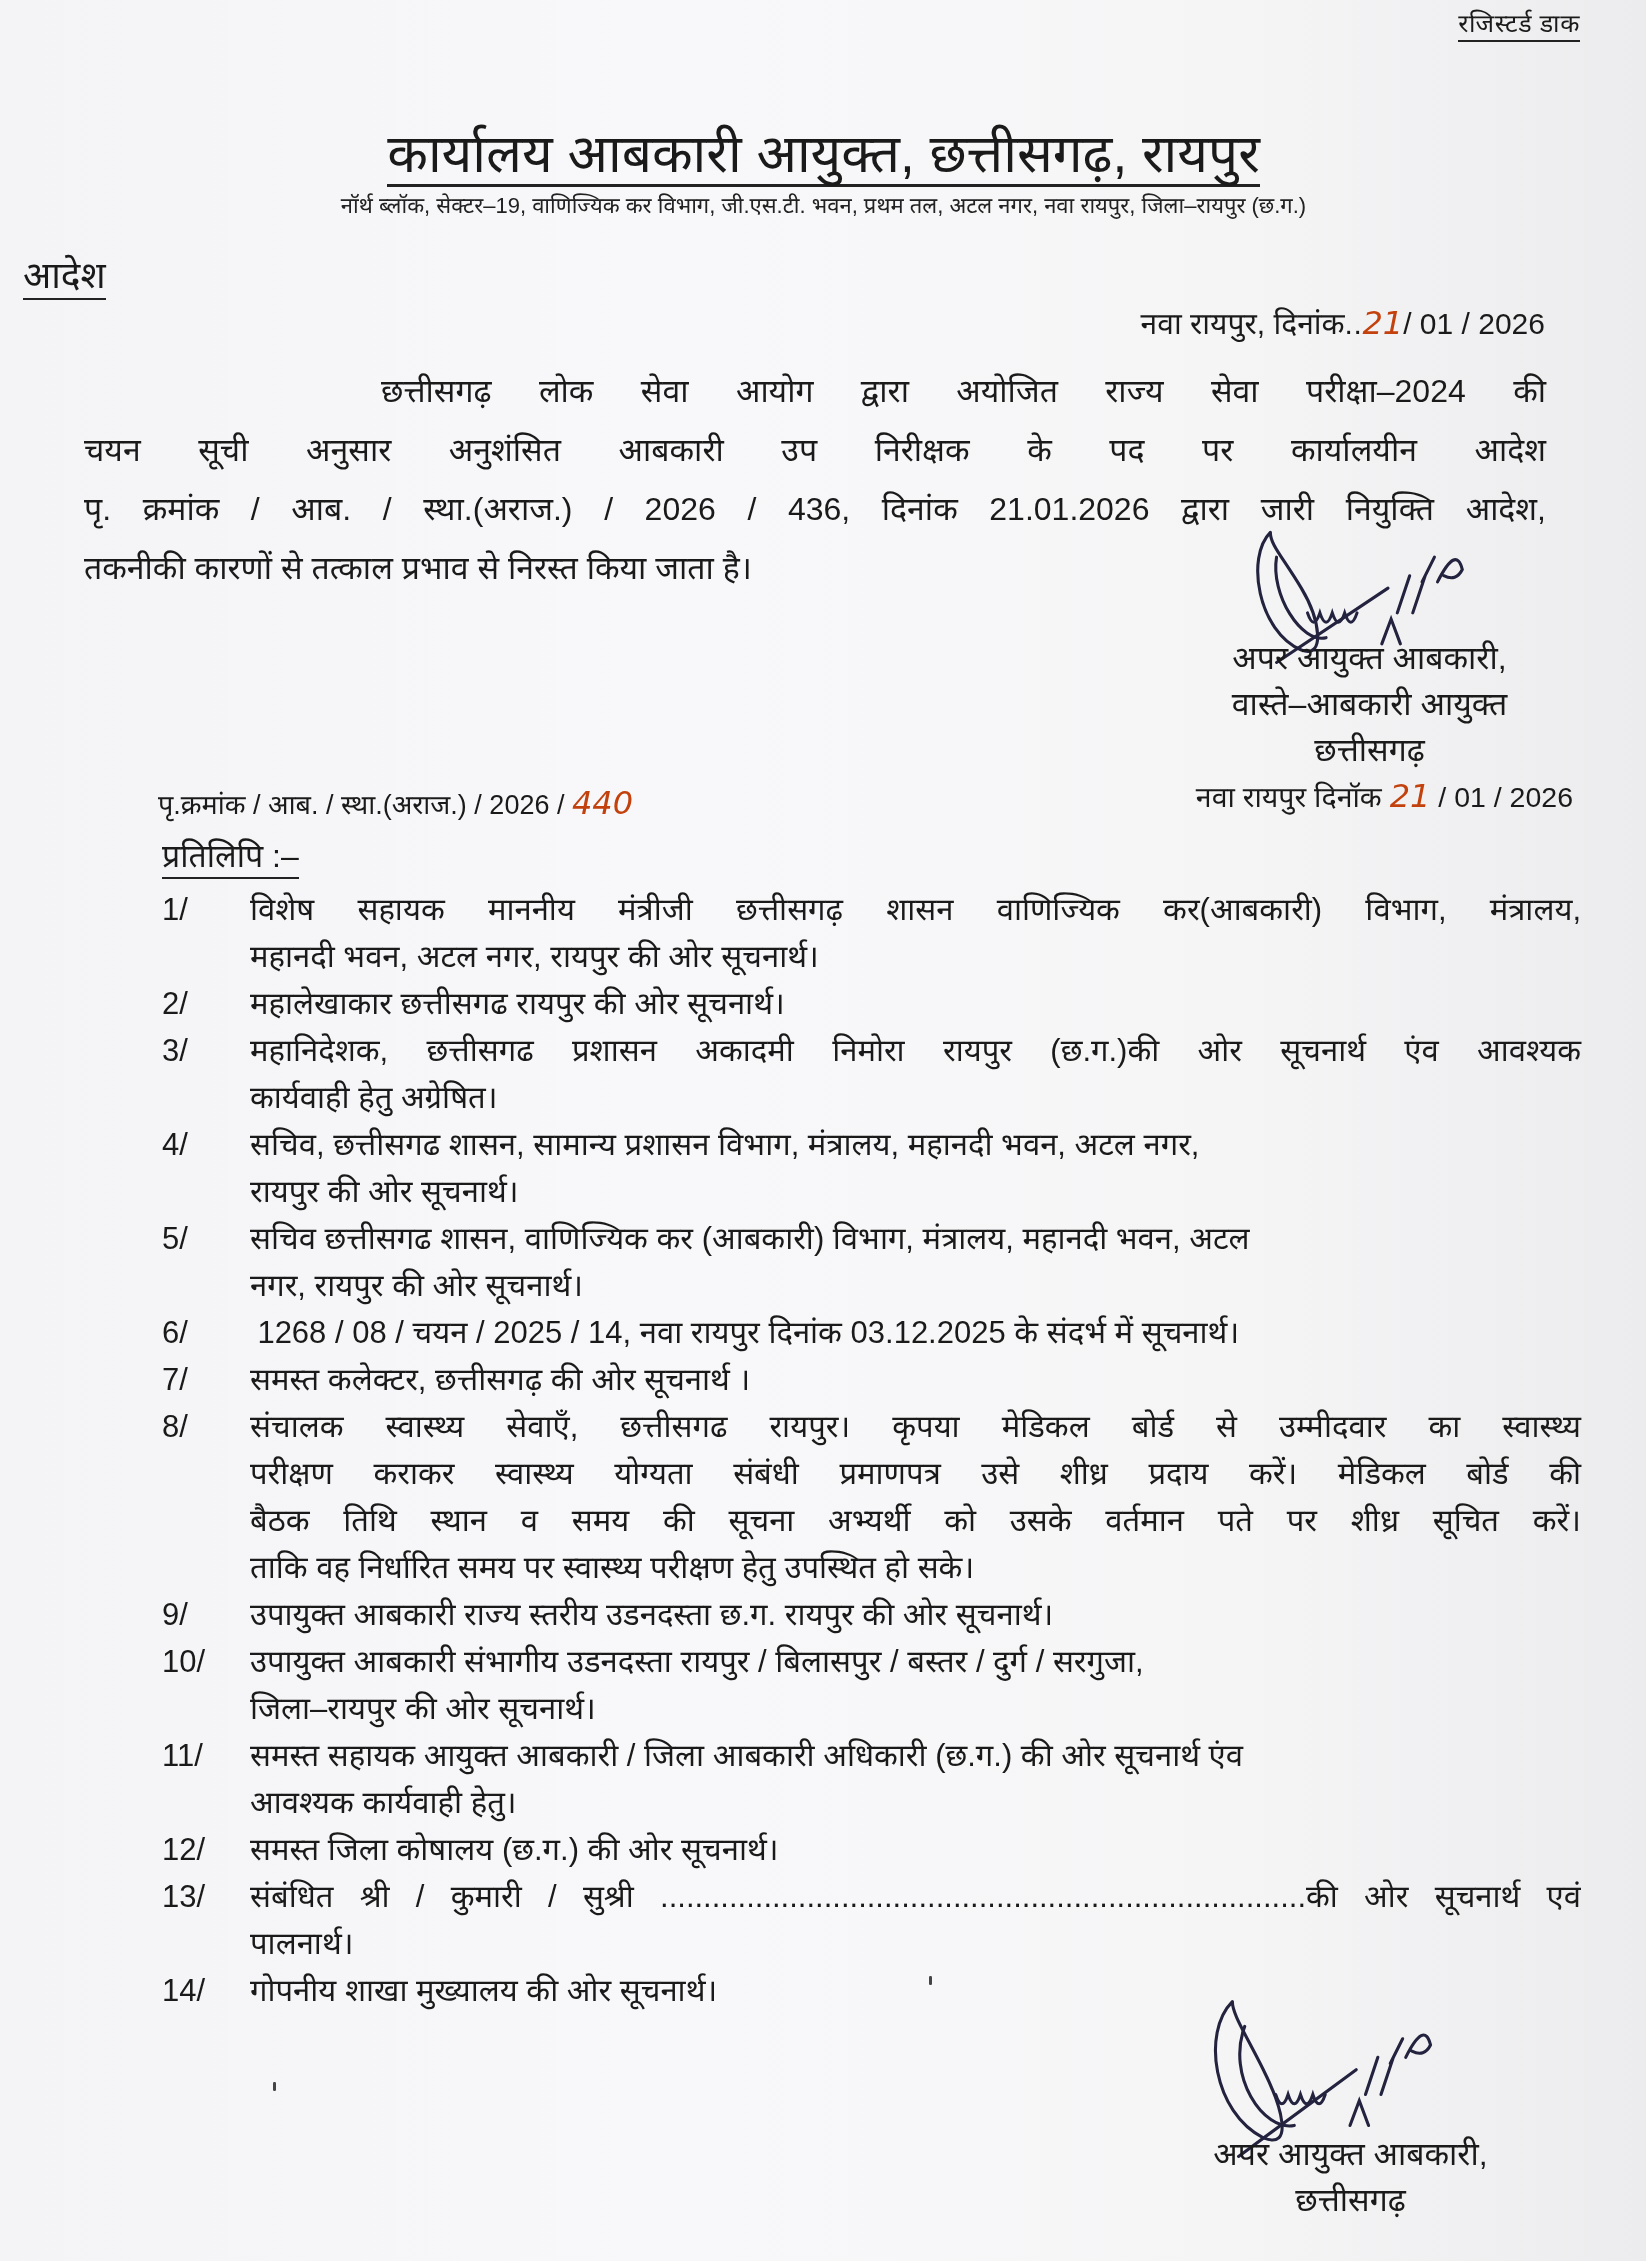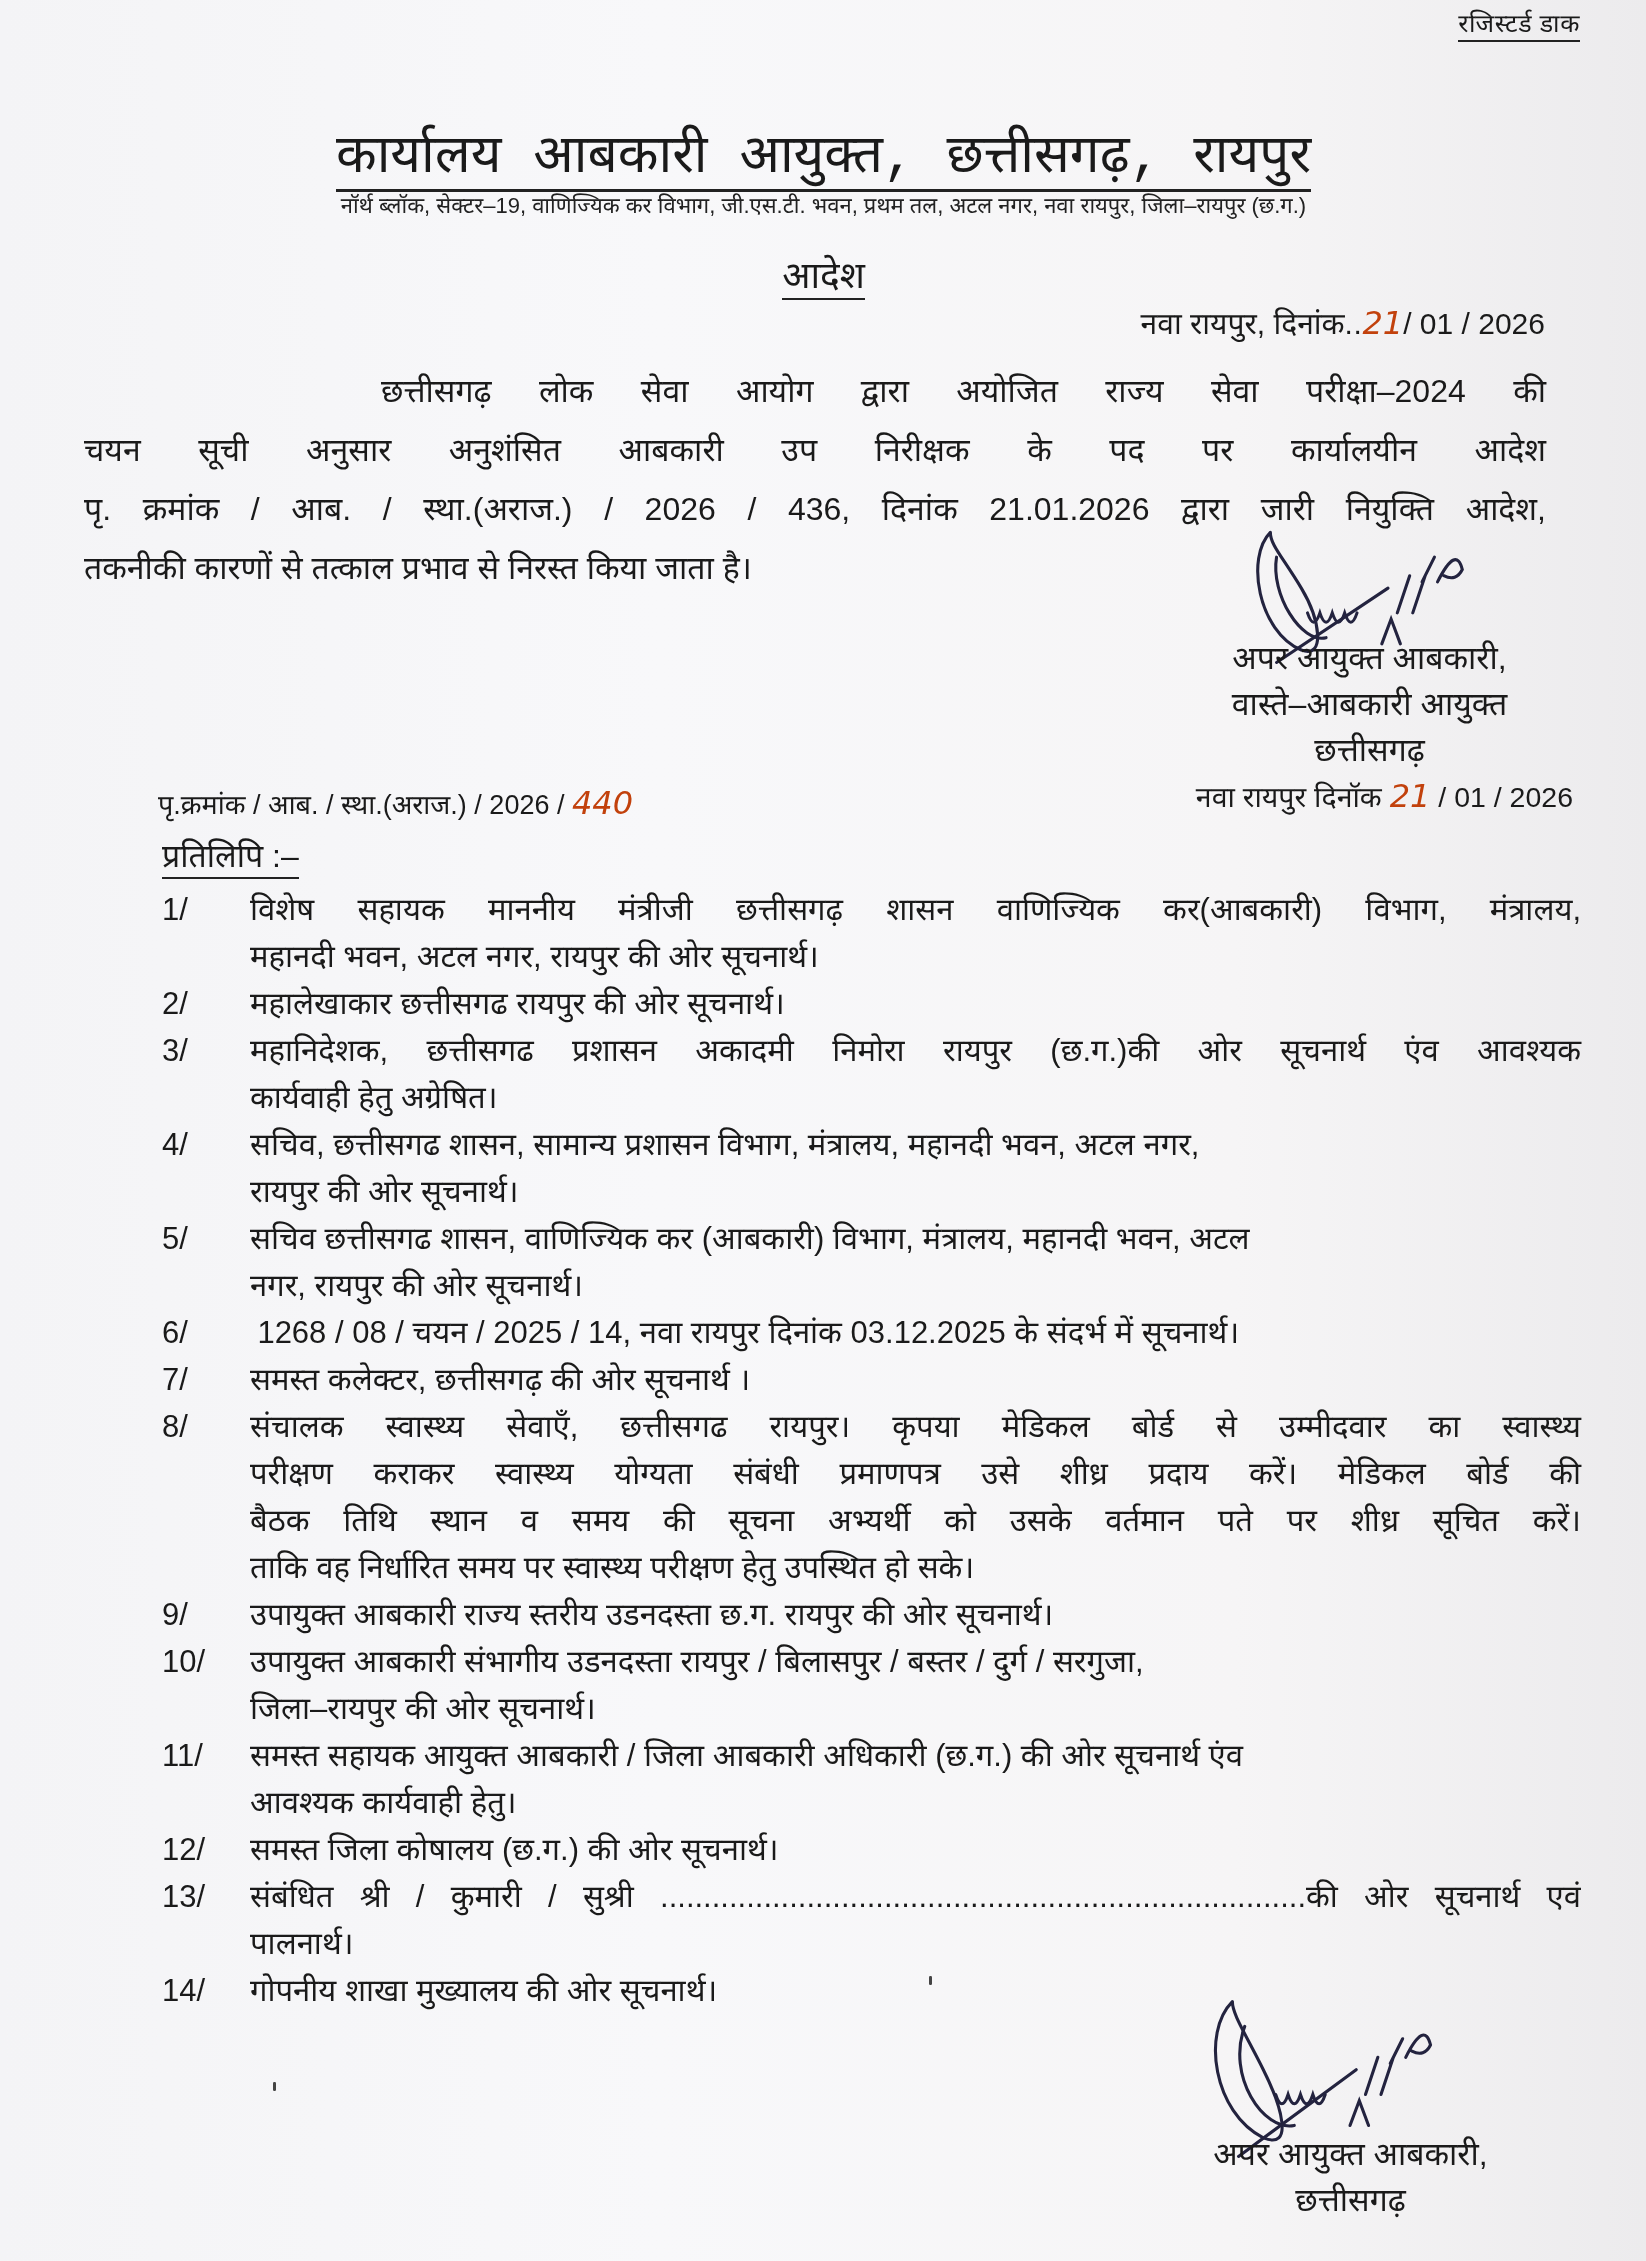--- a/index.html
+++ b/index.html
@@ -29,32 +29,31 @@
       letter-spacing: 0.6px;
     }
     .office-title {
       top: 115px; left: 0; right: 0;
       text-align: center;
       font-size: 53px;
     }
     .office-title span {
       border-bottom: 3.1px solid #222;
       padding-bottom: 1px;
-      font-family: Liberation Mono, monospace;
     }
     .address {
       top: 189px; left: 0; right: 0;
       text-align: center;
       font-size: 22px;
       color: #222;
     }
     .order-heading {
       top: 248px; left: 0; right: 0;
-      text-align: center;
       font-size: 37px;
+      padding-left: 23px;
     }
     .order-heading span {
       border-bottom: 2.5px solid #222;
       padding-bottom: 1.9px;
     }
     .place-date {
       top: 302px; right: 102px;
       font-size: 30px;
     }
     .hand {

